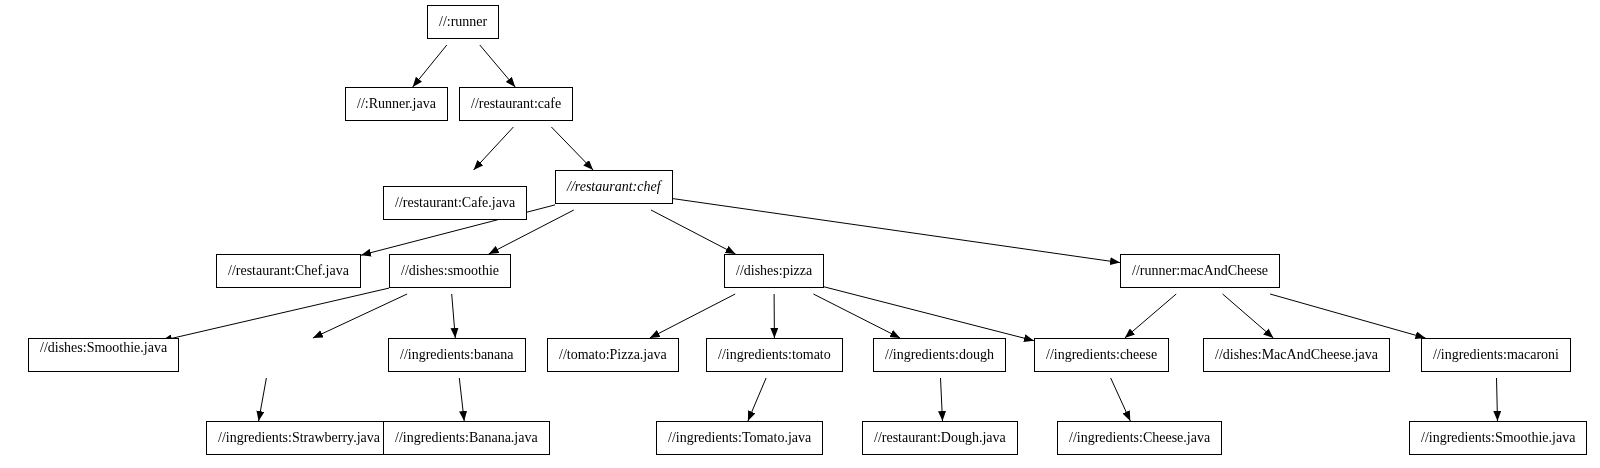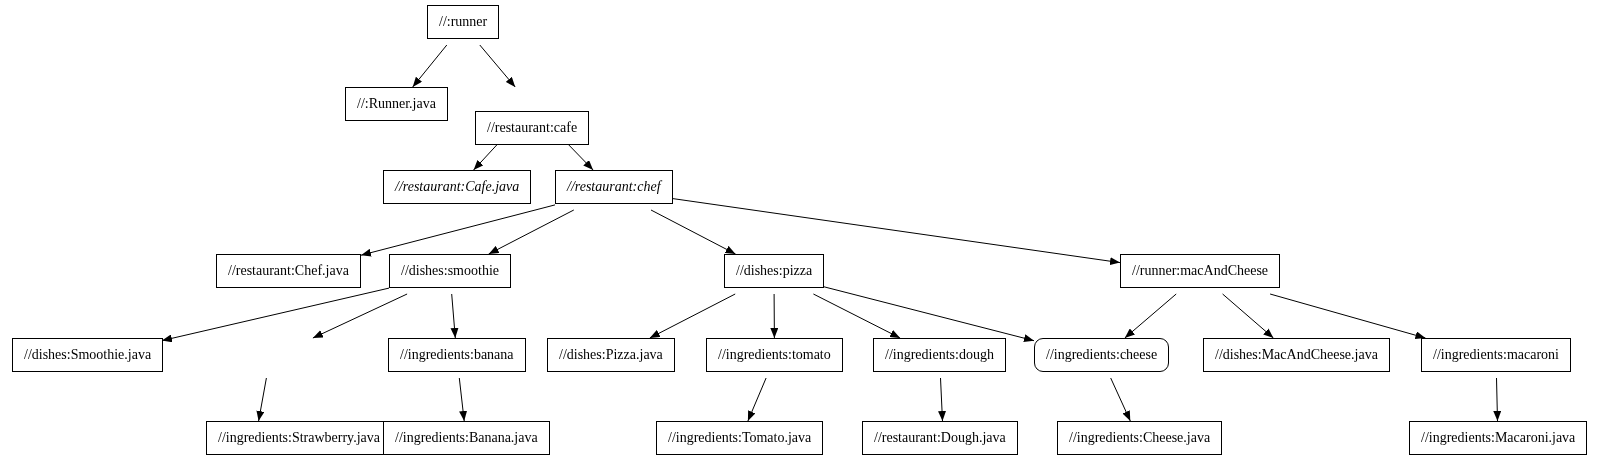--- a/index.html
+++ b/index.html
@@ -85,57 +85,57 @@
         <line x1="1496.5" y1="378.0" x2="1497.5" y2="421.0" class="edge" marker-end="url(#arrow)"></line>
       </g>
   </svg>
 
 <div class="node" style="top: 5px; left: 427px;">
       <span class="node-label">//:runner</span>
     </div>
     <div class="node" style="top: 87px; left: 345px;">
       <span class="node-label">//:Runner.java</span>
     </div>
-    <div class="node" style="top: 87px; left: 475px; margin-top: 24px;">
+    <div class="node" style="top: 87px; left: 459px;">
       <span class="node-label">//restaurant:cafe</span>
     </div>
-    <div class="node" style="top: 170px; left: 383px; font-style: italic;">
+    <div class="node" style="top: 186px; left: 383px;">
       <span class="node-label">//restaurant:Cafe.java</span>
     </div>
     <div class="node" style="top: 170px; left: 555px; font-style: italic;">
       <span class="node-label">//restaurant:chef</span>
     </div>
     <div class="node" style="top: 254px; left: 216px;">
       <span class="node-label">//restaurant:Chef.java</span>
     </div>
     <div class="node" style="top: 254px; left: 389px;">
       <span class="node-label">//dishes:smoothie</span>
     </div>
     <div class="node" style="top: 254px; left: 724px;">
       <span class="node-label">//dishes:pizza</span>
     </div>
     <div class="node" style="top: 254px; left: 1120px;">
       <span class="node-label">//runner:macAndCheese</span>
     </div>
-    <div class="node" style="top: 338px; left: 12px;">
+    <div class="node" style="top: 338px; left: 28px; align-items: flex-end;">
       <span class="node-label">//dishes:Smoothie.java</span>
     </div>
     <div class="node" style="top: 338px; left: 388px;">
       <span class="node-label">//ingredients:banana</span>
     </div>
     <div class="node" style="top: 338px; left: 547px;">
-      <span class="node-label">//dishes:Pizza.java</span>
+      <span class="node-label">//tomato:Pizza.java</span>
     </div>
     <div class="node" style="top: 338px; left: 706px;">
       <span class="node-label">//ingredients:tomato</span>
     </div>
     <div class="node" style="top: 338px; left: 873px;">
       <span class="node-label">//ingredients:dough</span>
     </div>
-    <div class="node" style="top: 338px; left: 1034px; border-radius: 9px;">
+    <div class="node" style="top: 338px; left: 1034px;">
       <span class="node-label">//ingredients:cheese</span>
     </div>
     <div class="node" style="top: 338px; left: 1203px;">
       <span class="node-label">//dishes:MacAndCheese.java</span>
     </div>
     <div class="node" style="top: 338px; left: 1421px;">
       <span class="node-label">//ingredients:macaroni</span>
     </div>
     <div class="node" style="top: 421px; left: 162px; margin-left: 44px;">
       <span class="node-label">//ingredients:Strawberry.java</span>
@@ -146,15 +146,15 @@
     <div class="node" style="top: 421px; left: 656px;">
       <span class="node-label">//ingredients:Tomato.java</span>
     </div>
     <div class="node" style="top: 421px; left: 862px;">
       <span class="node-label">//restaurant:Dough.java</span>
     </div>
     <div class="node" style="top: 421px; left: 1057px;">
       <span class="node-label">//ingredients:Cheese.java</span>
     </div>
     <div class="node" style="top: 421px; left: 1409px;">
-      <span class="node-label">//ingredients:Macaroni.java</span>
+      <span class="node-label">//ingredients:Smoothie.java</span>
     </div>
   </div>
 
 </body></html>

